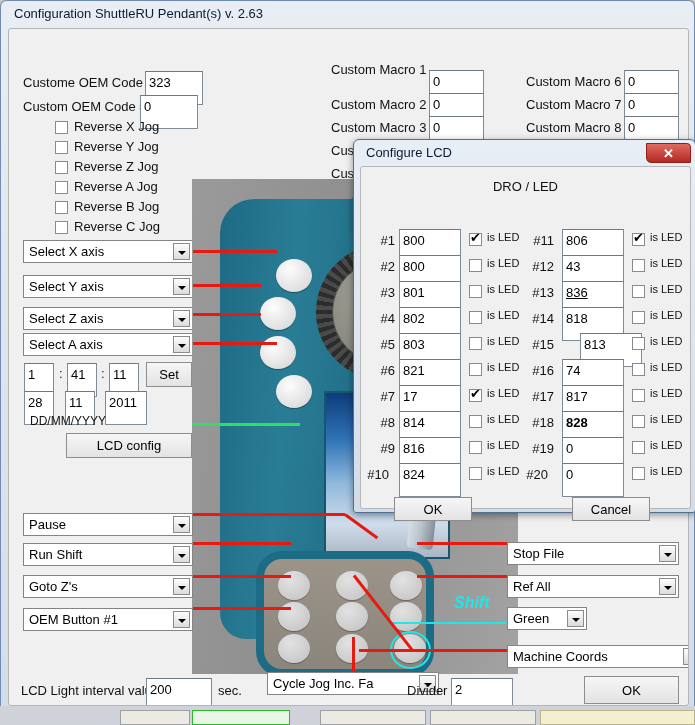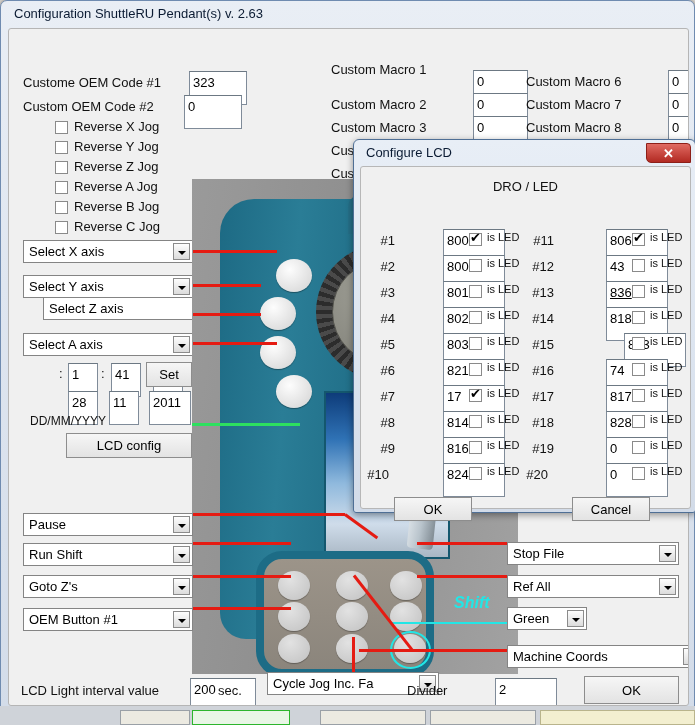--- a/index.html
+++ b/index.html
@@ -31,21 +31,21 @@
     border-radius: 3px;
     overflow: hidden;
   }
   .lbl { font-size: 13px; color: #111; white-space: nowrap; }
   .txtin {
     position: absolute; background: #fff;
     border: 1px solid #7f8b99;
     border-top-color: #6c7883;
     font-family: "Liberation Sans", sans-serif;
     font-size: 13px; color: #000;
-    padding: 1px 3px; height: 34px; line-height: 19px; margin-left: 44px;
+    padding: 1px 3px; height: 34px; line-height: 19px;
   }
   .cb {
     position: absolute; width: 13px; height: 13px;
     background: #fff; border: 1px solid #8a8a8a;
   }
   .cb.on::after {
     content: "\2714"; position: absolute;
     left: 0px; top: -4px; font-size: 13px; color: #000;
   }
   .combo {
@@ -230,21 +230,21 @@
     </div>
 
     <div class="combo" style="left:14px;top:211px;width:170px;">
       <span>Select X axis</span>
       <span class="arw"></span>
     </div>
     <div class="combo" style="left:14px;top:246px;width:170px;">
       <span>Select Y axis</span>
       <span class="arw"></span>
     </div>
-    <div class="combo" style="left:14px;top:268px;width:170px;margin-left:20px;">
+    <div class="combo" style="left:14px;top:278px;width:170px;">
       <span>Select Z axis</span>
       <span class="arw"></span>
     </div>
     <div class="combo" style="left:14px;top:304px;width:170px;">
       <span>Select A axis</span>
       <span class="arw"></span>
     </div>
 
     <div class="txtin" style="left:15px;top:334px;width:30px;">1</div>
     <div class="lbl" style="position:absolute;left:50px;top:337px;">:</div>
@@ -471,21 +471,21 @@
         <div class="txtin" style="left:201px;top:192px;width:62px;">74</div>
         <div class="cb" style="left:271px;top:196px;"></div>
         <div class="islbl" style="left:289px;top:194px;">is LED</div>
 
         <div class="hash" style="left:167px;top:222px;">#17</div>
         <div class="txtin" style="left:201px;top:218px;width:62px;">817</div>
         <div class="cb" style="left:271px;top:222px;"></div>
         <div class="islbl" style="left:289px;top:220px;">is LED</div>
 
         <div class="hash" style="left:167px;top:248px;">#18</div>
-        <div class="txtin" style="left:201px;top:244px;width:62px;">828</div>
+        <div class="txtin" style="left:201px;top:244px;width:62px;font-weight:bold;">828</div>
         <div class="cb" style="left:271px;top:248px;"></div>
         <div class="islbl" style="left:289px;top:246px;">is LED</div>
 
         <div class="hash" style="left:167px;top:274px;">#19</div>
         <div class="txtin" style="left:201px;top:270px;width:62px;">0</div>
         <div class="cb" style="left:271px;top:274px;"></div>
         <div class="islbl" style="left:289px;top:272px;">is LED</div>
 
         <div class="hash" style="left:161px;top:300px;">#20</div>
         <div class="txtin" style="left:201px;top:296px;width:62px;">0</div>

